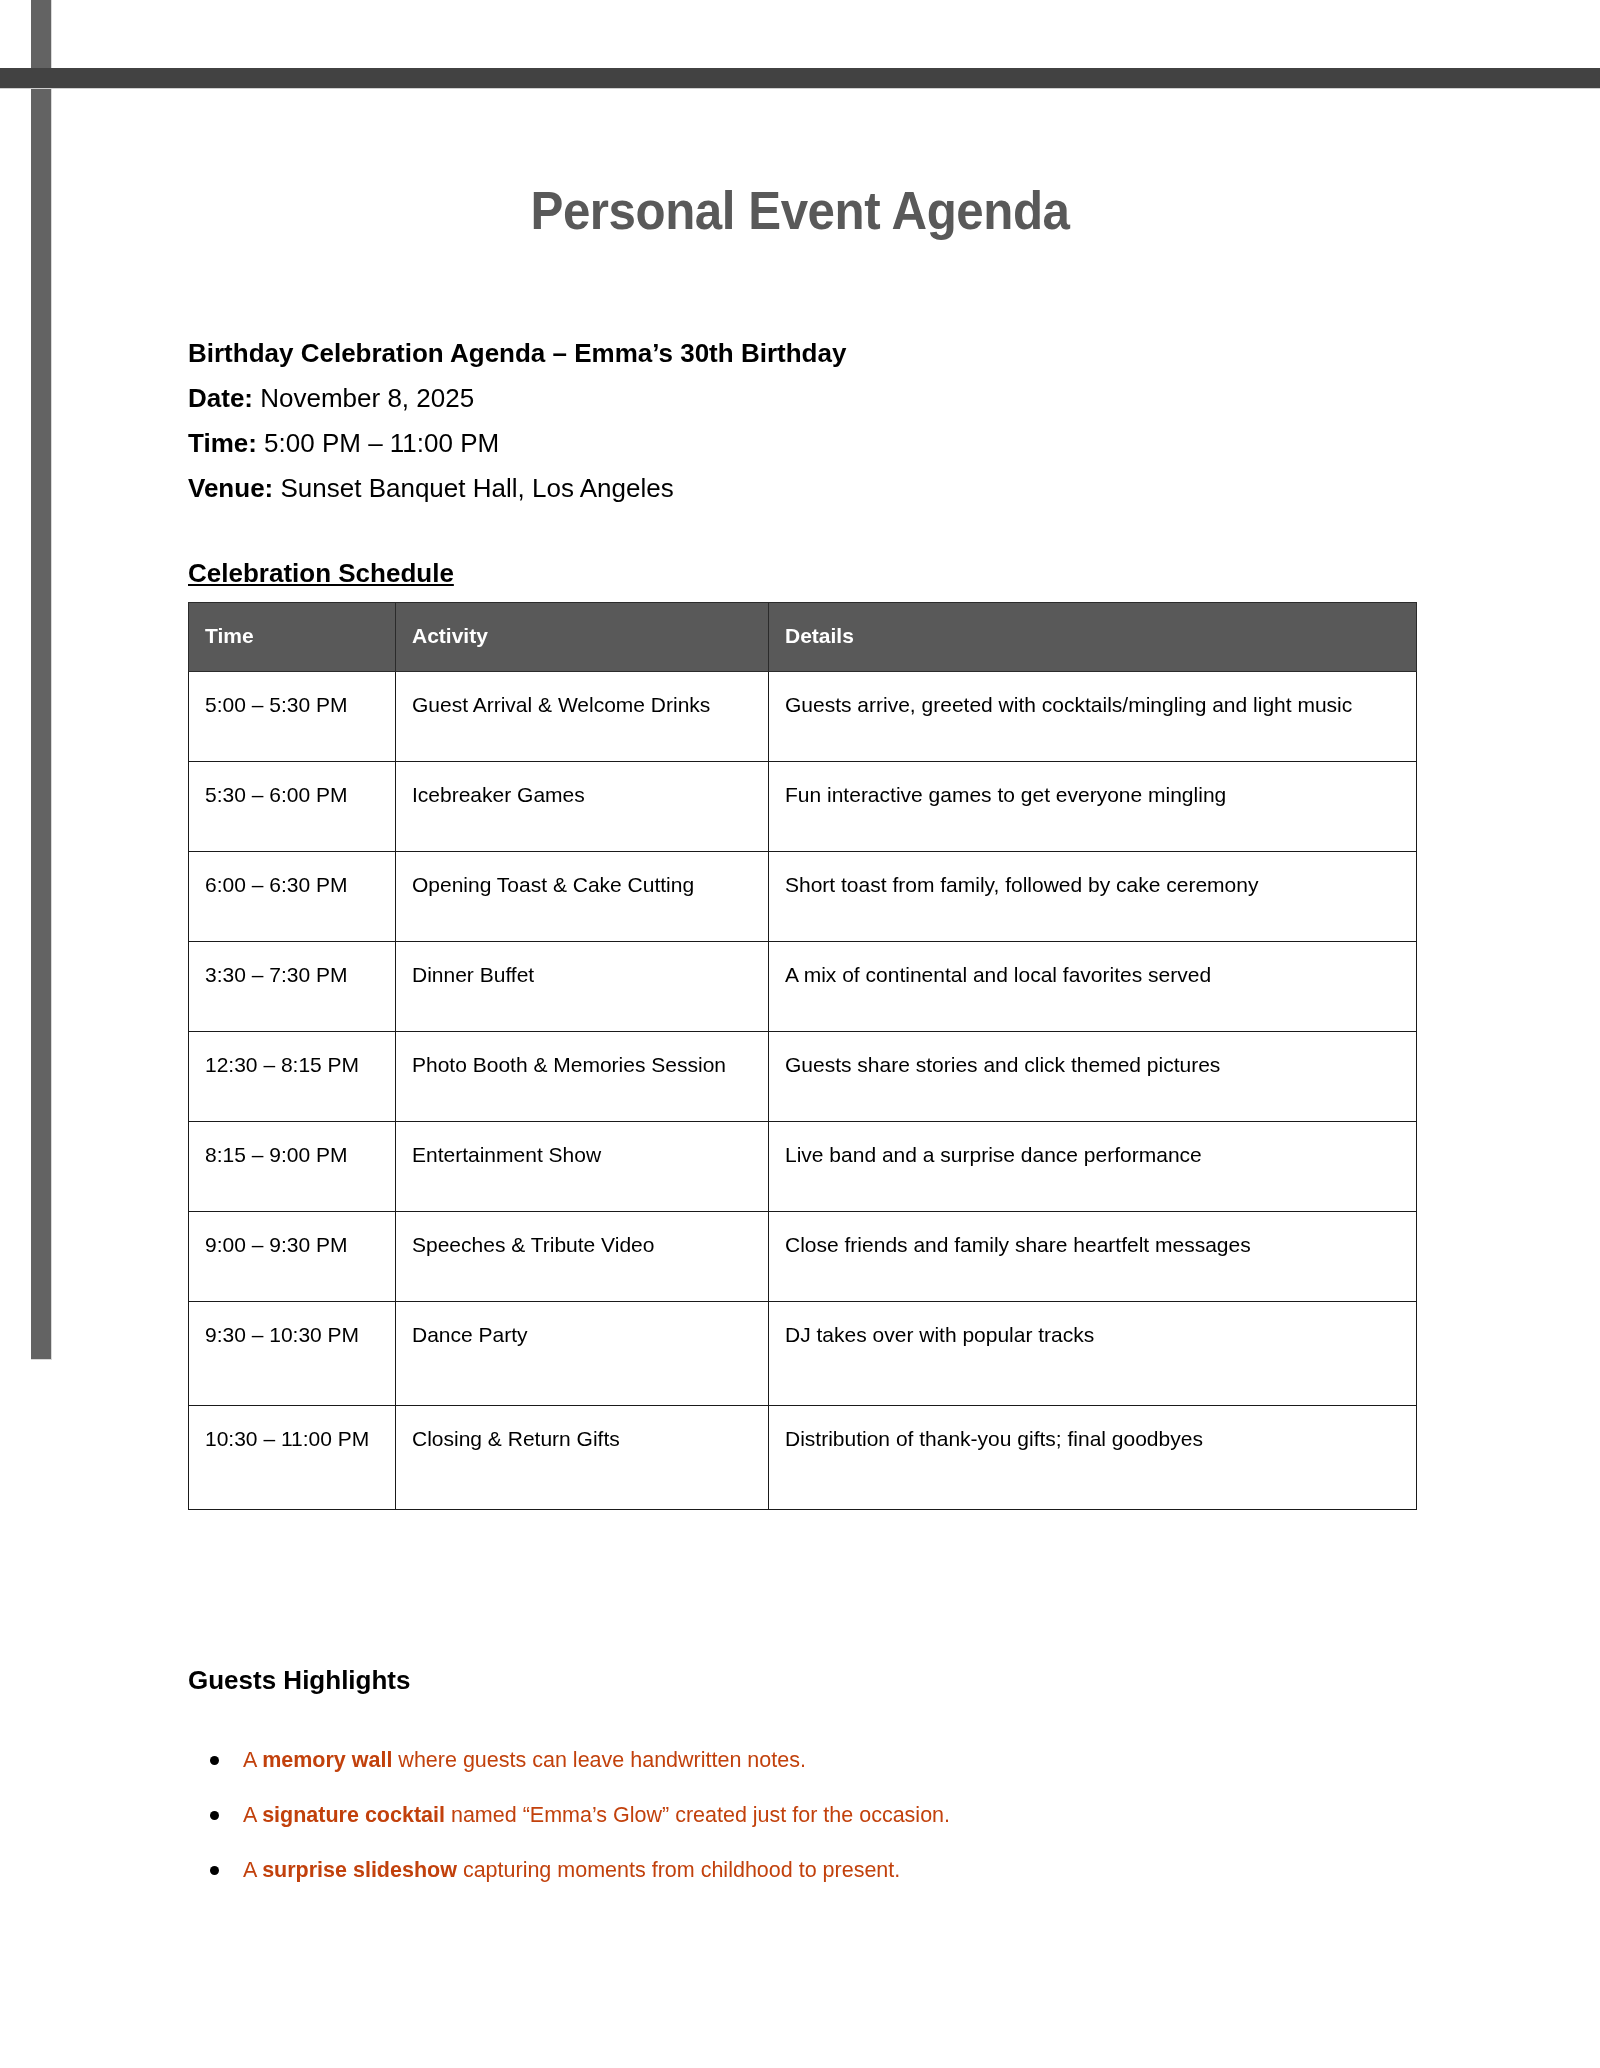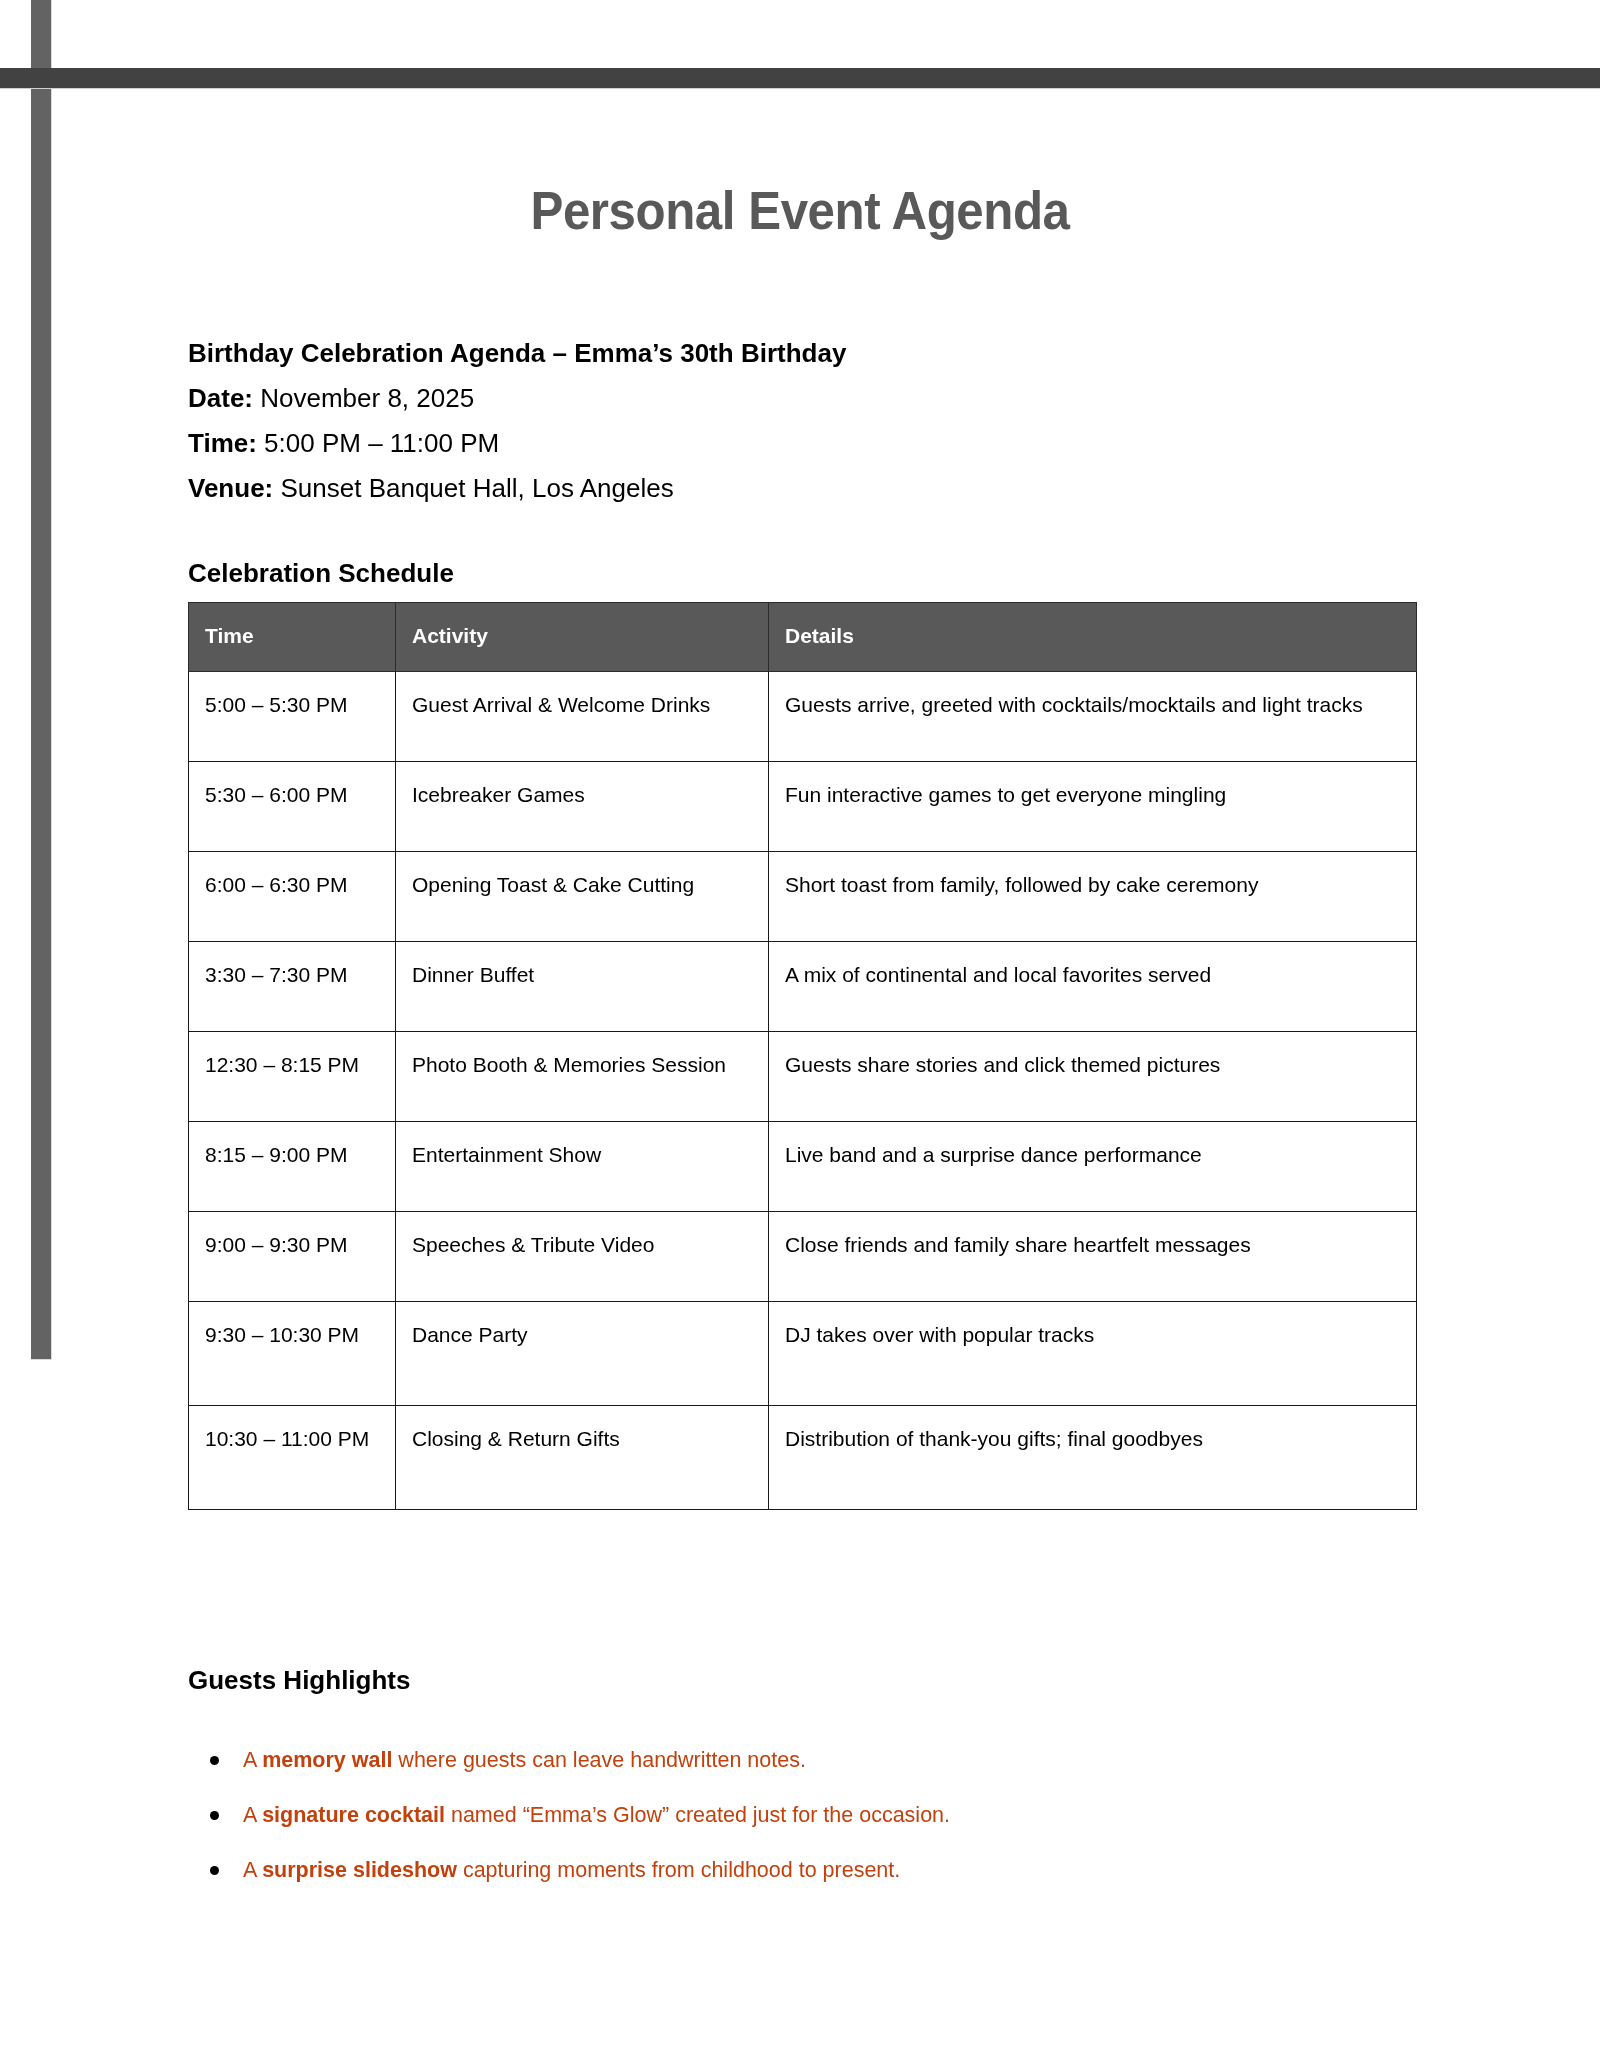--- a/index.html
+++ b/index.html
@@ -76,21 +76,21 @@
   .intro .line.first { font-weight: bold; }
   .intro b { font-weight: bold; }
 
   .section-heading {
     position: absolute;
     left: 188px;
     font-size: 26px;
     font-weight: bold;
     color: #000000;
   }
-  #heading-schedule { top: 558px; }
+  #heading-schedule { top: 558px; text-decoration: underline; }
   #heading-highlights { top: 1665px; }
 
   
   .sched-table {
     position: absolute;
     left: 188px;
     top: 602px;
     width: 1228px;
     border-collapse: collapse;
     table-layout: fixed;
@@ -181,21 +181,21 @@
       <tr>
         <th>Time</th>
         <th>Activity</th>
         <th>Details</th>
       </tr>
     </thead>
     <tbody id="schedule-body">
       <tr>
         <td>5:00 – 5:30 PM</td>
         <td>Guest Arrival &amp; Welcome Drinks</td>
-        <td>Guests arrive, greeted with cocktails/mocktails and light tracks</td>
+        <td>Guests arrive, greeted with cocktails/mingling and light music</td>
       </tr>
       <tr>
         <td>5:30 – 6:00 PM</td>
         <td>Icebreaker Games</td>
         <td>Fun interactive games to get everyone mingling</td>
       </tr>
       <tr>
         <td>6:00 – 6:30 PM</td>
         <td>Opening Toast &amp; Cake Cutting</td>
         <td>Short toast from family, followed by cake ceremony</td>

